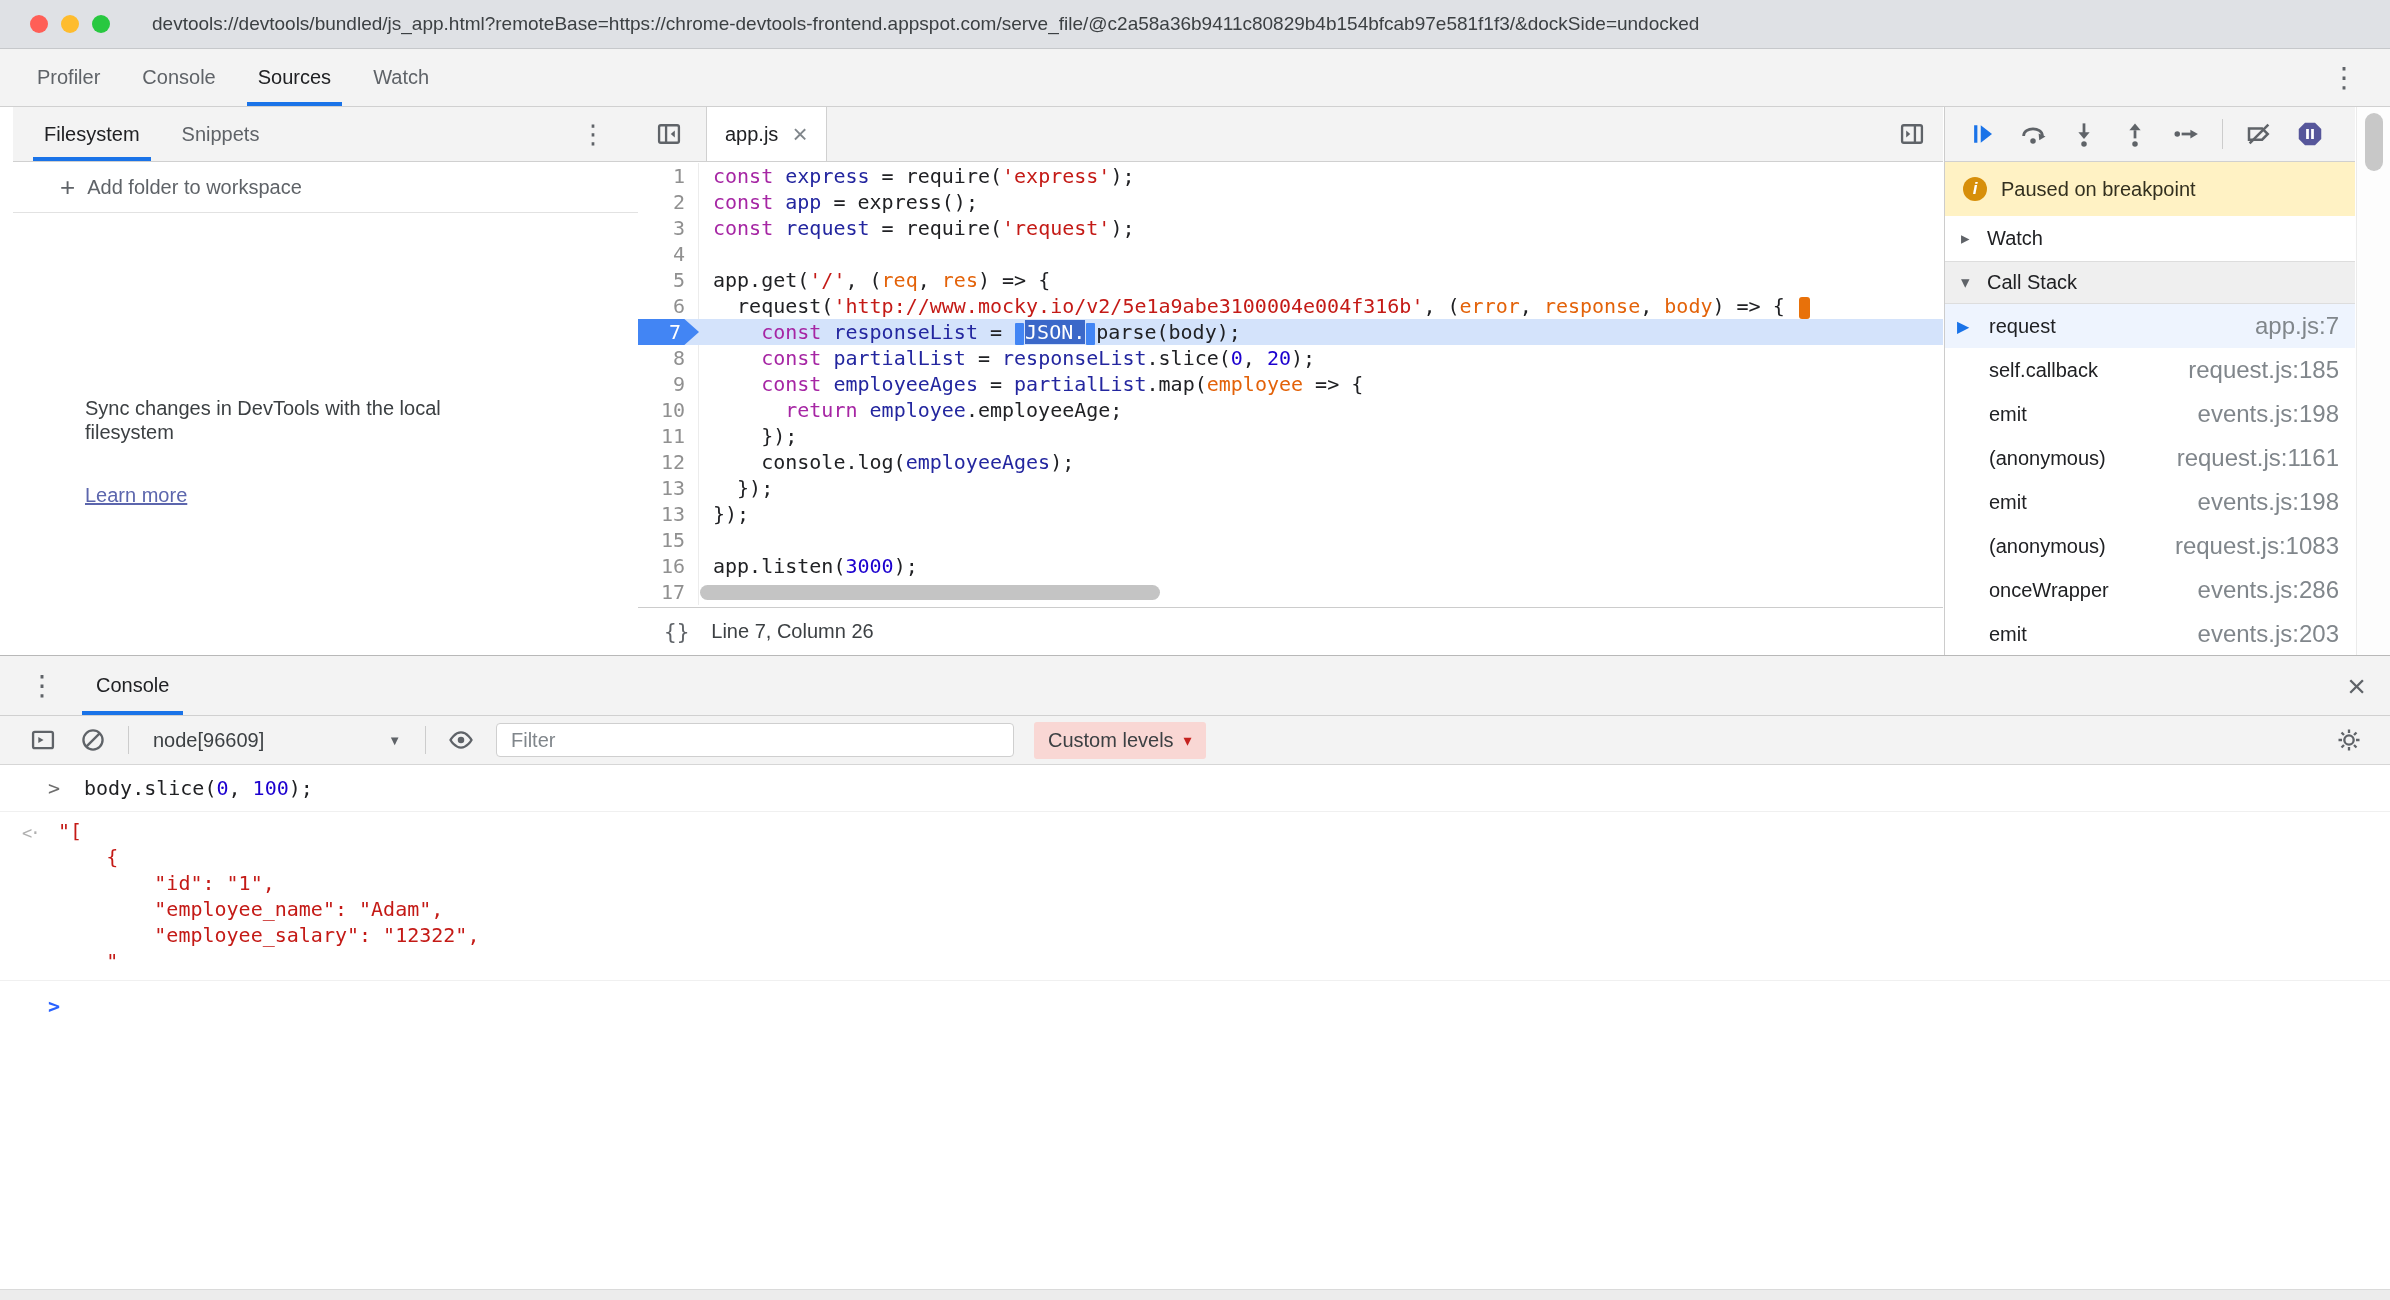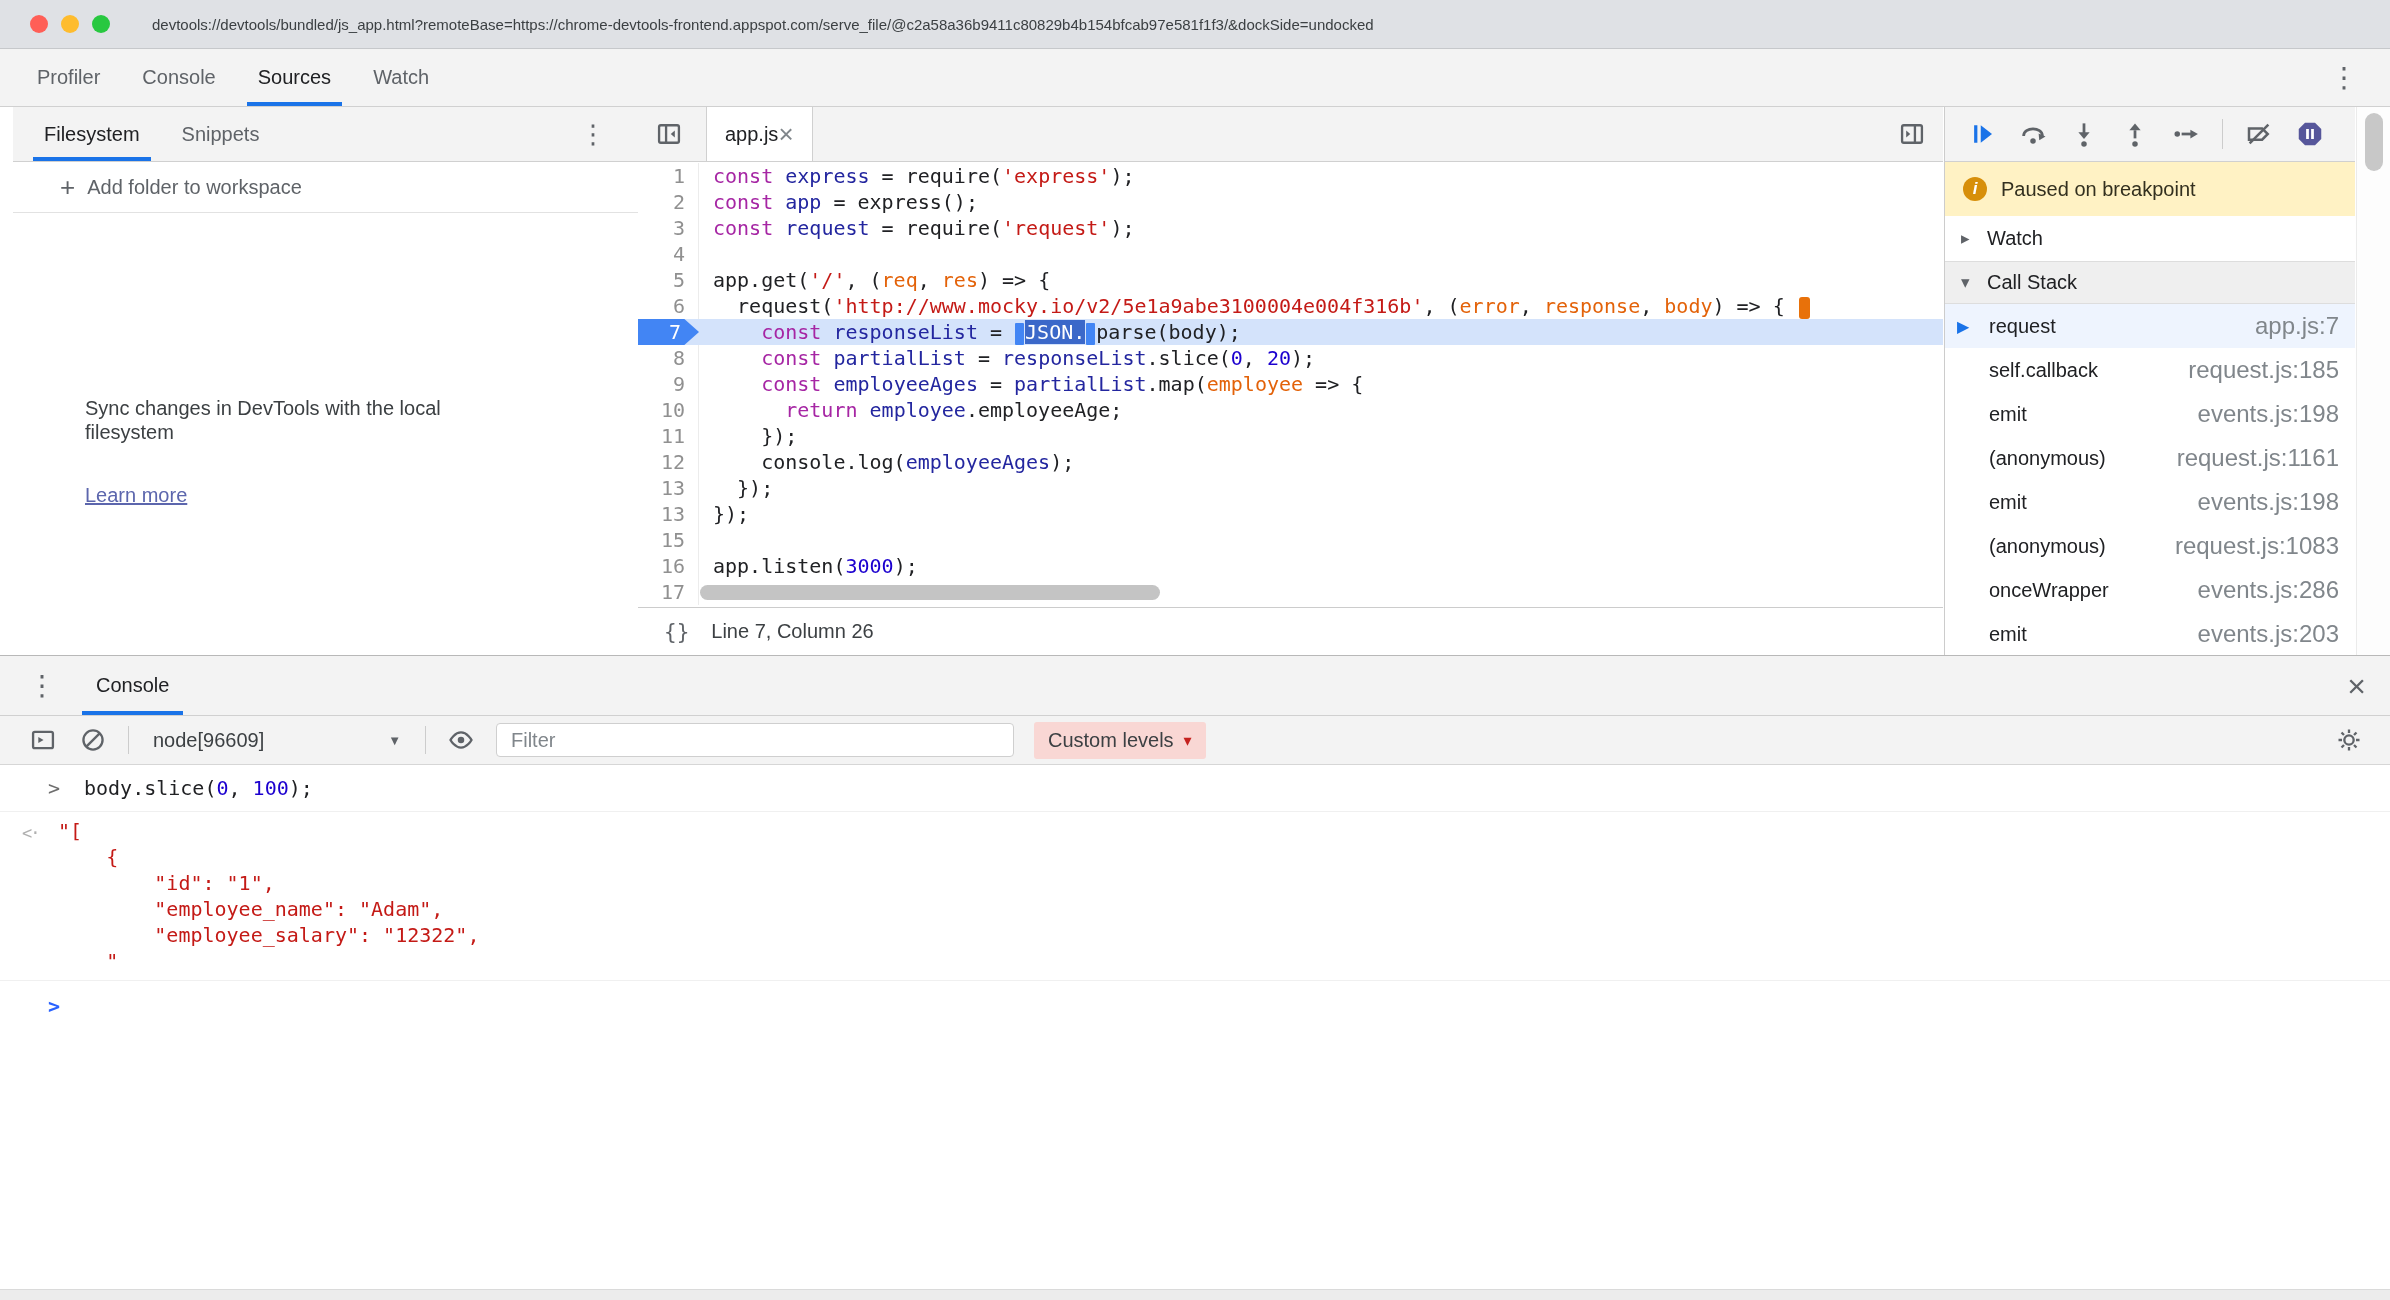--- a/index.html
+++ b/index.html
@@ -7,21 +7,21 @@
   body { font-family:"Liberation Sans", sans-serif; font-size:20px; color:#202124; background:#fff; }
   .window { position:relative; width:2390px; height:1300px; background:#fff; }
 
   
   .titlebar { position:absolute; left:0; top:0; width:2390px; height:49px; background:#dfe1e5; border-bottom:1px solid #c6c8cb; display:flex; align-items:center; }
   .traffic { display:flex; gap:13px; margin-left:30px; }
   .light { width:18px; height:18px; border-radius:50%; display:inline-block; }
   .light.red { background:var(--c-traffic-red,#ff5f57); }
   .light.yellow { background:var(--c-traffic-yellow,#febc2e); }
   .light.green { background:var(--c-traffic-green,#28c840); }
-  .url { margin-left:42px; font-size:15px; color:#3c4043; white-space:nowrap; overflow:hidden; }
+  .url { margin-left:42px; font-size:19px; color:#3c4043; white-space:nowrap; overflow:hidden; }
 
   
   .main-tabbar { position:absolute; left:0; top:49px; width:2390px; height:58px; background:#f3f3f3; border-bottom:1px solid #d0d0d0; display:flex; align-items:center; }
   .tabs { display:flex; height:100%; margin-left:16px; }
   .main-tab, .panel-tab { padding:0 21px; height:100%; display:flex; align-items:center; color:#5f6368; position:relative; cursor:default; }
   .main-tab.active, .panel-tab.active { color:#202124; }
   .main-tab.active::after, .panel-tab.active::after, .drawer-tab.active::after { content:""; position:absolute; left:10px; right:10px; bottom:0; height:4px; background:var(--c-accent,#1a73e8); }
   .kebab { font-size:28px; color:#5f6368; padding:0 10px; }
   .main-tabbar .kebab { position:absolute; right:22px; }
 
@@ -33,21 +33,21 @@
   .add-folder { height:51px; display:flex; align-items:center; gap:12px; padding-left:47px; color:#5f6368; border-bottom:1px solid #e2e2e2; }
   .add-folder .plus { font-size:26px; line-height:20px; color:#5f6368; }
   .sync-text { margin:183px 0 0 72px; width:430px; line-height:24px; color:#3c4043; }
   .learn-more { display:inline-block; margin:40px 0 0 72px; color:var(--c-link,#5c66ad); text-decoration:underline; cursor:pointer; }
 
   
   .editor { position:absolute; left:638px; top:107px; width:1305px; height:548px; background:#fff; }
   .editor-tabbar { height:55px; background:#f3f3f3; border-bottom:1px solid #d0d0d0; display:flex; align-items:center; position:relative; }
   .icon-btn { width:34px; height:34px; display:flex; align-items:center; justify-content:center; margin-left:14px; }
   .icon-btn.right { position:absolute; right:14px; margin:0; }
-  .editor-tab { height:54px; margin-left:20px; background:#fff; border-left:1px solid #d0d0d0; border-right:1px solid #d0d0d0; display:flex; align-items:center; padding:0 18px; color:#202124; }
+  .editor-tab { height:54px; margin-left:20px; background:#fff; border-left:1px solid #d0d0d0; border-right:1px solid #d0d0d0; display:flex; align-items:center; gap:14px; padding:0 18px; color:#202124; }
   .tab-close { color:#80868b; font-size:26px; line-height:20px; }
   .code-area { position:absolute; top:56px; left:0; right:0; height:444px; overflow:hidden; font-family:"DejaVu Sans Mono", monospace; font-size:20px; }
   .code-line { display:flex; height:26px; line-height:26px; white-space:pre; }
   .gutter { flex:0 0 61px; text-align:right; padding-right:13px; color:#909090; border-right:1px solid #ececec; }
   .code-text { flex:1; padding-left:14px; white-space:pre; }
   .code-line.current { background:var(--c-current-line-bg,#d4e3fb); }
   .code-line.current .gutter { background:var(--c-execution-arrow,#4285f4); color:#fff; border-right:none;
       clip-path:polygon(0 0, 76% 0, 100% 50%, 76% 100%, 0 100%); padding-right:18px; }
   .tok-p { color:#202124; }
   .tok-k { color:var(--c-keyword,#a626a4); }

